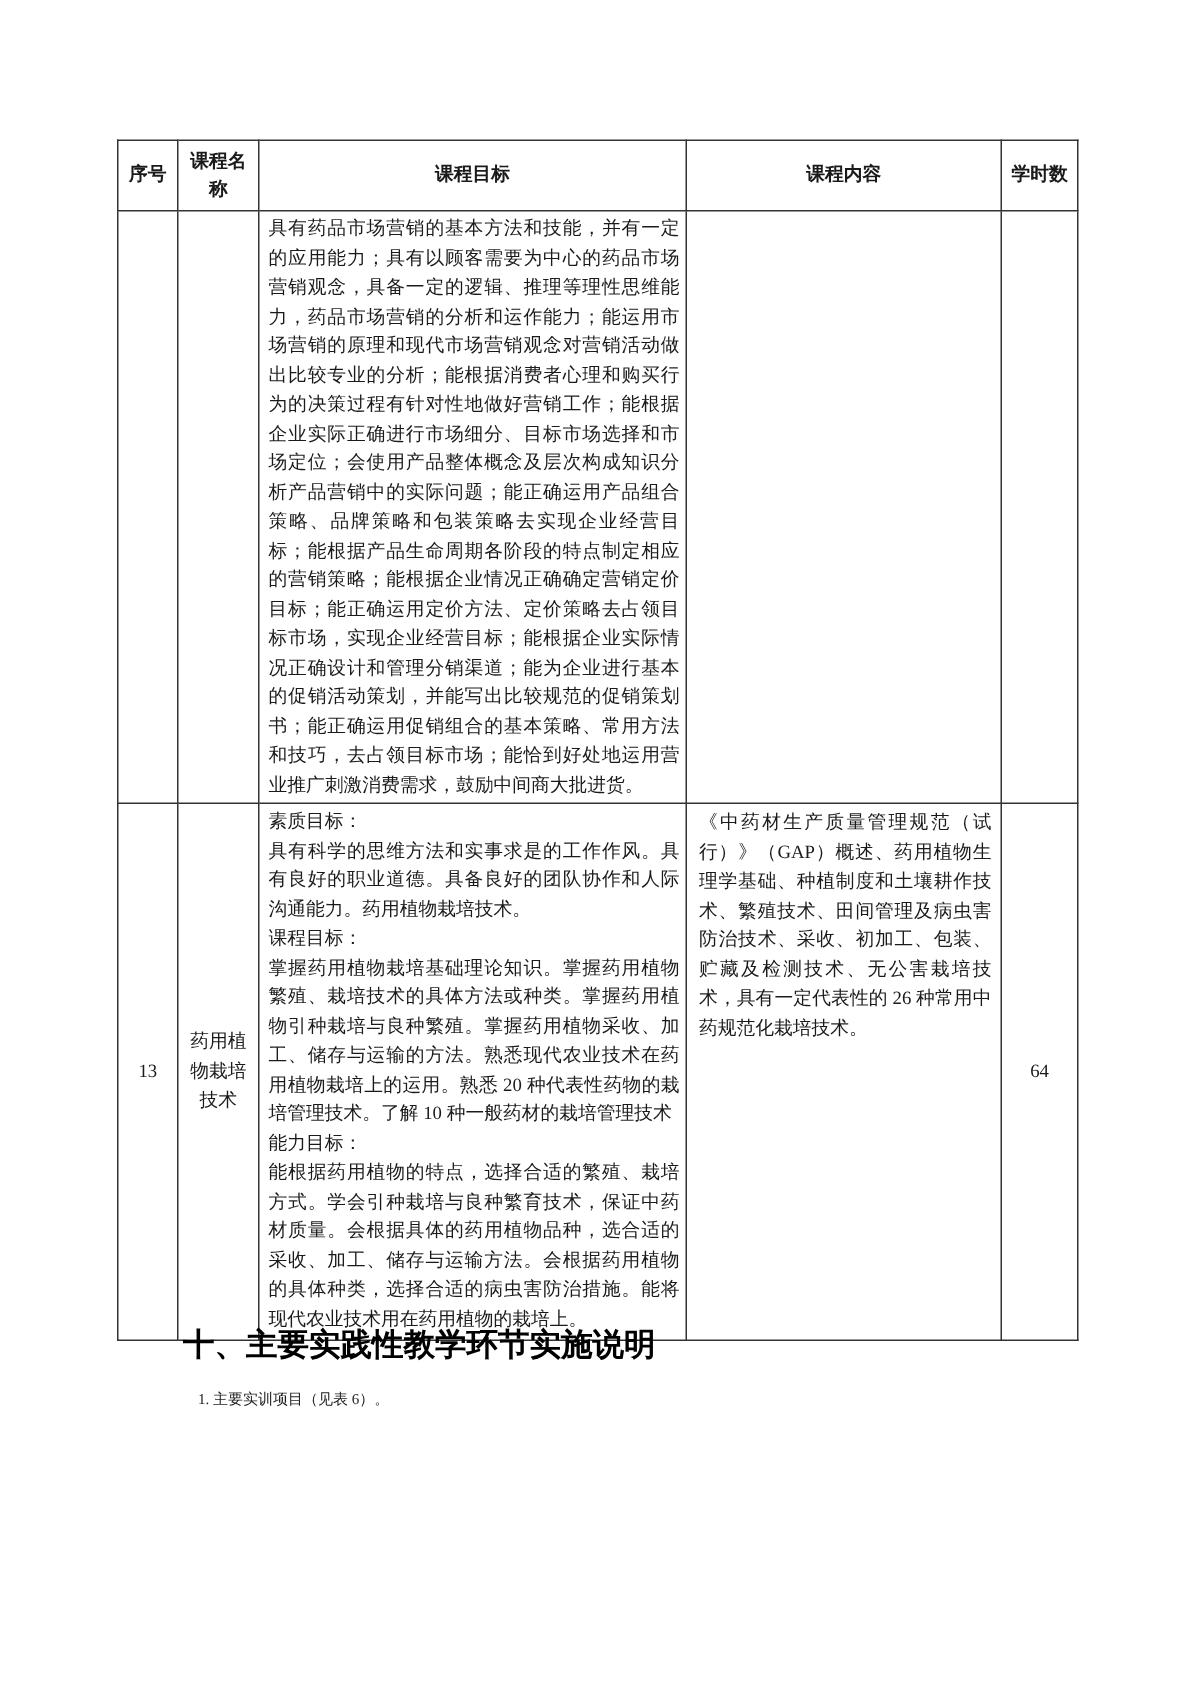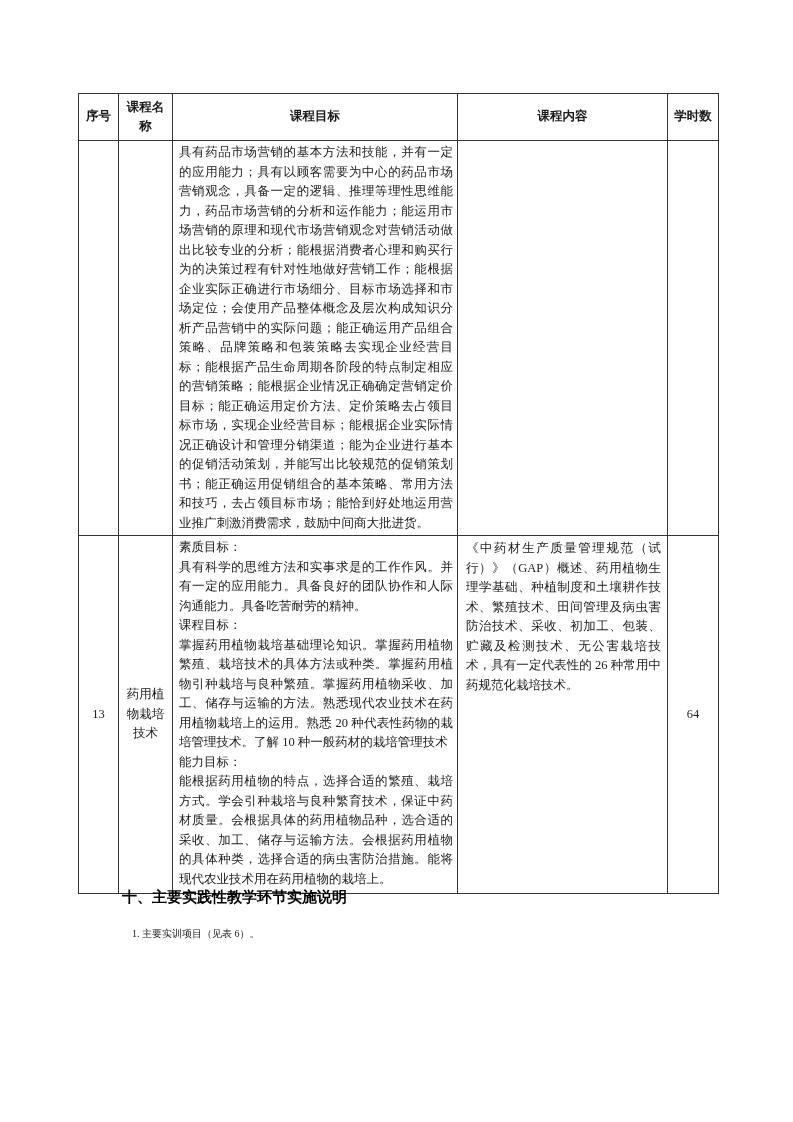--- a/index.html
+++ b/index.html
@@ -53,21 +53,21 @@
   .para {
     text-align: justify;
     text-justify: inter-ideograph;
   }
   .section-heading {
     position: absolute;
     left: 122px;
     top: 884px;
     font-family: "Liberation Sans", "DejaVu Sans", sans-serif;
     font-weight: bold;
-    font-size: 15px;
+    font-size: 21px;
     line-height: 26px;
     color: #000000;
   }
   .section-item {
     position: absolute;
     left: 132px;
     top: 923px;
     font-size: 10px;
     line-height: 22px;
     color: #1a1a1a;
@@ -110,21 +110,21 @@
             <p class="para">具有药品市场营销的基本方法和技能，并有一定的应用能力；具有以顾客需要为中心的药品市场营销观念，具备一定的逻辑、推理等理性思维能力，药品市场营销的分析和运作能力；能运用市场营销的原理和现代市场营销观念对营销活动做出比较专业的分析；能根据消费者心理和购买行为的决策过程有针对性地做好营销工作；能根据企业实际正确进行市场细分、目标市场选择和市场定位；会使用产品整体概念及层次构成知识分析产品营销中的实际问题；能正确运用产品组合策略、品牌策略和包装策略去实现企业经营目标；能根据产品生命周期各阶段的特点制定相应的营销策略；能根据企业情况正确确定营销定价目标；能正确运用定价方法、定价策略去占领目标市场，实现企业经营目标；能根据企业实际情况正确设计和管理分销渠道；能为企业进行基本的促销活动策划，并能写出比较规范的促销策划书；能正确运用促销组合的基本策略、常用方法和技巧，去占领目标市场；能恰到好处地运用营业推广刺激消费需求，鼓励中间商大批进货。</p>
           </td>
       <td class="content-cell"></td>
       <td class="center-cell"></td>
     </tr>
     <tr class="row-13">
       <td class="center-cell">13</td>
       <td class="center-cell">药用植物栽培技术</td>
       <td class="text-cell">
             <p class="para">素质目标：</p>
-            <p class="para">具有科学的思维方法和实事求是的工作作风。并有一定的应用能力。具备良好的团队协作和人际沟通能力。具备吃苦耐劳的精神。</p>
+            <p class="para">具有科学的思维方法和实事求是的工作作风。具有良好的职业道德。具备良好的团队协作和人际沟通能力。药用植物栽培技术。</p>
             <p class="para">课程目标：</p>
             <p class="para">掌握药用植物栽培基础理论知识。掌握药用植物繁殖、栽培技术的具体方法或种类。掌握药用植物引种栽培与良种繁殖。掌握药用植物采收、加工、储存与运输的方法。熟悉现代农业技术在药用植物栽培上的运用。熟悉 20 种代表性药物的栽培管理技术。了解 10 种一般药材的栽培管理技术</p>
             <p class="para">能力目标：</p>
             <p class="para">能根据药用植物的特点，选择合适的繁殖、栽培方式。学会引种栽培与良种繁育技术，保证中药材质量。会根据具体的药用植物品种，选合适的采收、加工、储存与运输方法。会根据药用植物的具体种类，选择合适的病虫害防治措施。能将现代农业技术用在药用植物的栽培上。</p>
           </td>
       <td class="content-cell">
             <p class="para">《中药材生产质量管理规范（试行）》（GAP）概述、药用植物生理学基础、种植制度和土壤耕作技术、繁殖技术、田间管理及病虫害防治技术、采收、初加工、包装、贮藏及检测技术、无公害栽培技术，具有一定代表性的 26 种常用中药规范化栽培技术。</p>
           </td>
       <td class="center-cell">64</td>
     </tr>

